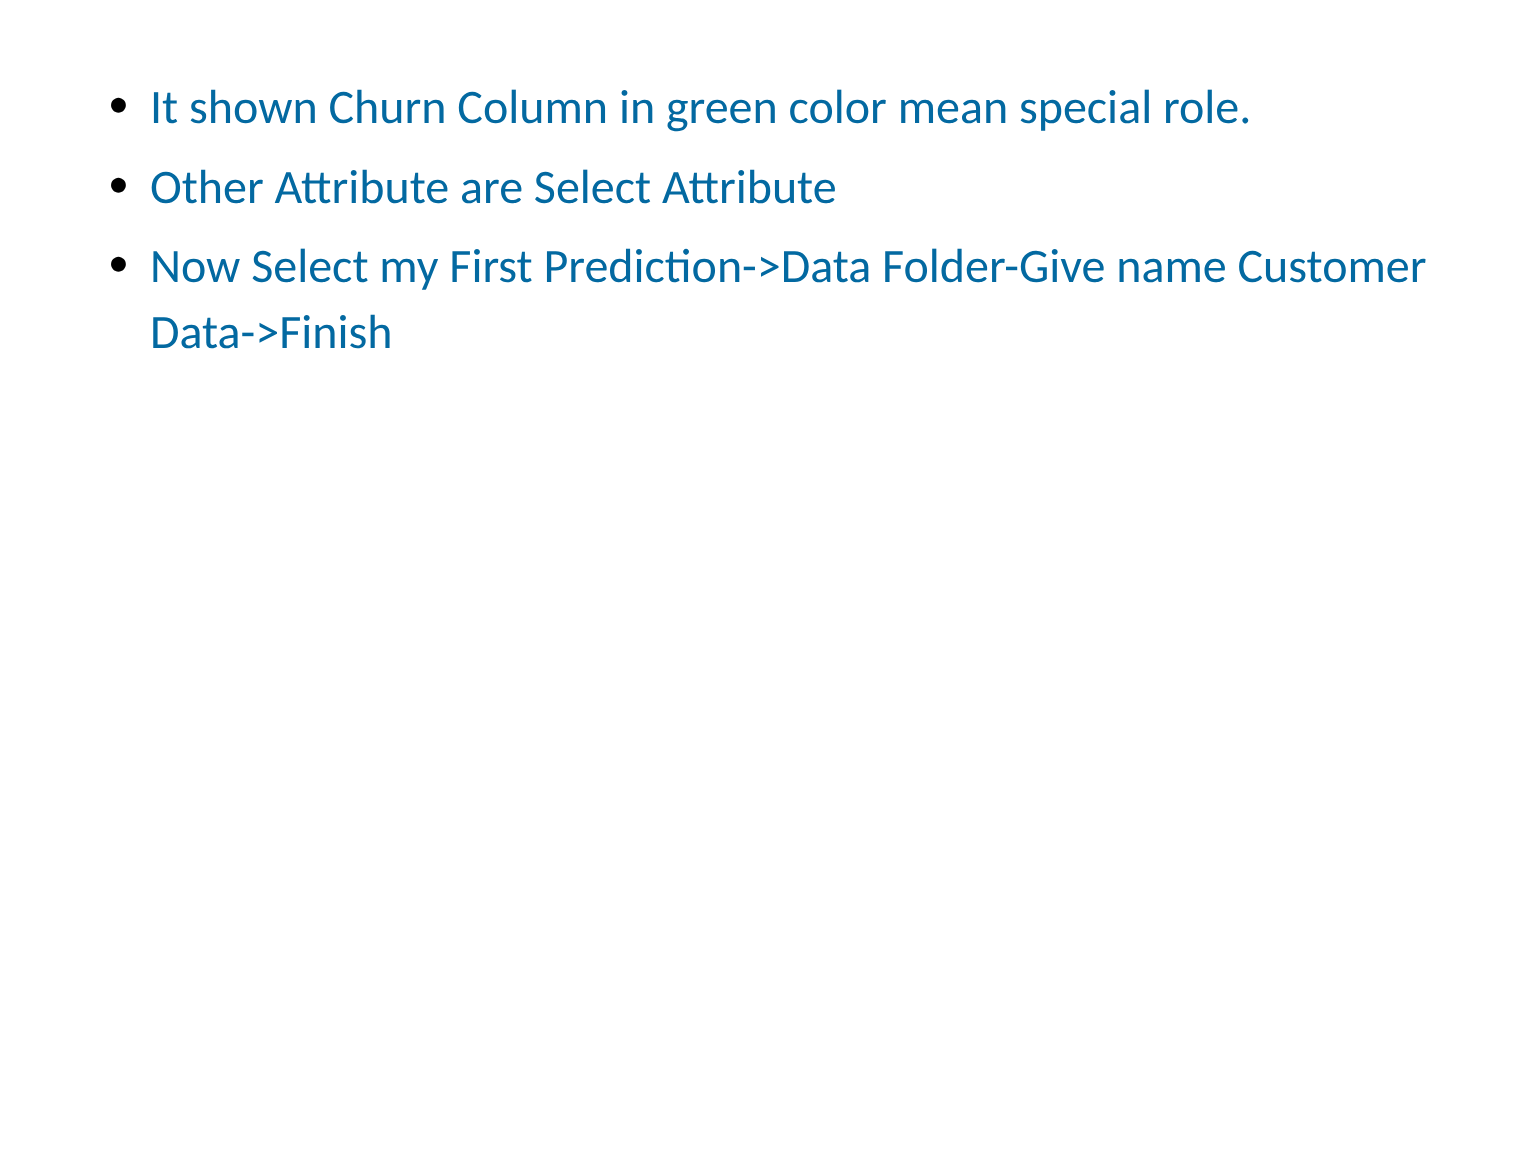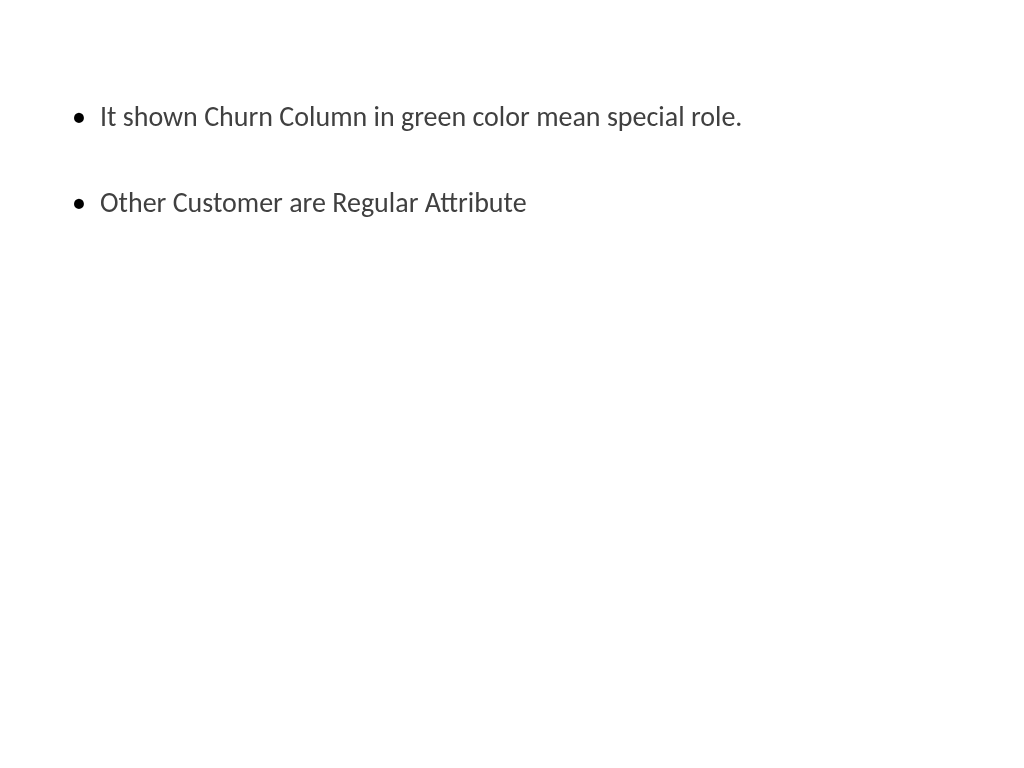--- a/index.html
+++ b/index.html
@@ -14,25 +14,24 @@
       font-family: Calibri, "Segoe UI", Arial, sans-serif;
       color: #000000;
       padding: 50px 60px 50px 60px;
     }
     ul {
       list-style: none;
     }
     li {
       position: relative;
       padding-left: 40px;
-      font-size: 28px;
+      font-size: 32px;
       line-height: 1.35;
       margin-bottom: 10px;
-      color: #404040;
-      margin-top: 48px;
+      color: #0369a1;
     }
     li::before {
       content: "•";
       position: absolute;
       left: 12px;
       top: 0;
       font-size: 28px;
       color: #000;
     }
     .bold {
@@ -40,15 +39,18 @@
     }
   </style>
 </head>
 <body>
 
 <ul>
   <li>
     <span>It shown Churn Column in green color mean special role.</span>
   </li>
   <li>
-    <span>Other Customer are Regular Attribute</span>
+    <span>Other Attribute are Select Attribute</span>
+  </li>
+  <li>
+    <span>Now Select my First Prediction-&gt;Data Folder-Give name Customer Data-&gt;Finish</span>
   </li>
 </ul>
 
 </body></html>

